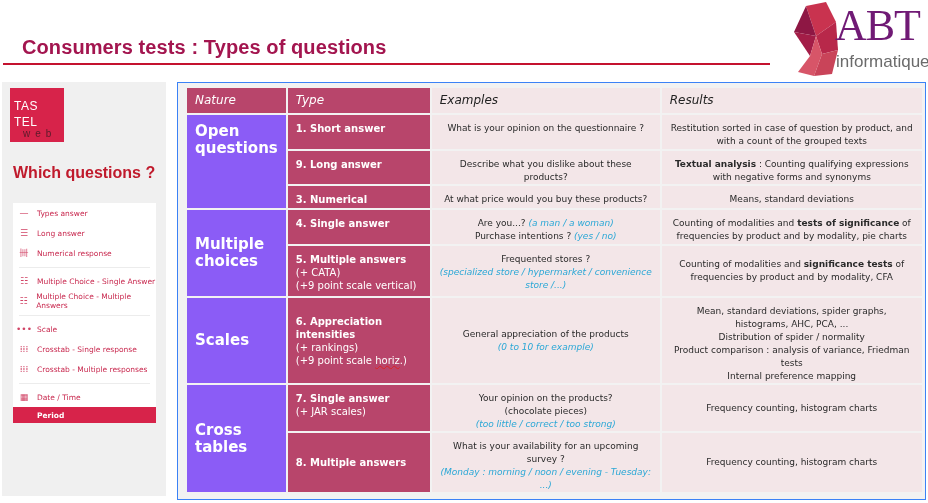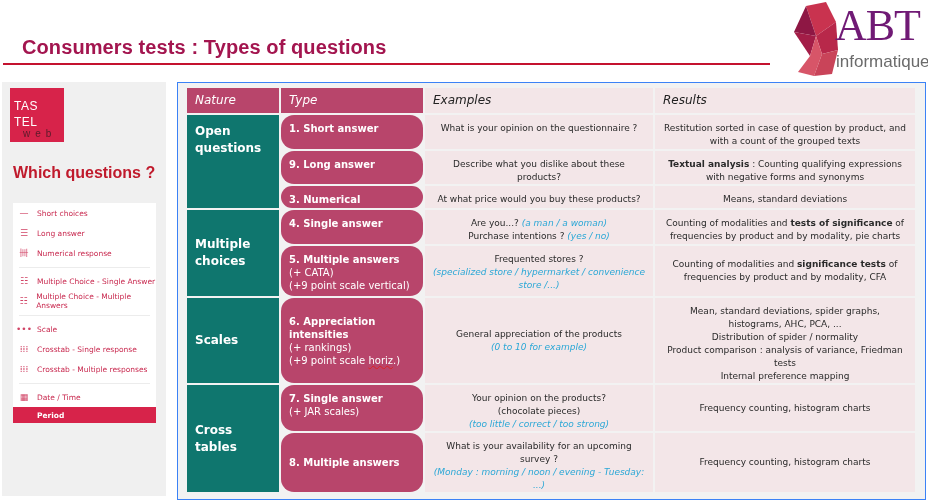--- a/index.html
+++ b/index.html
@@ -85,25 +85,25 @@
       border-collapse: separate; border-spacing: 2px;
       font-family: "DejaVu Sans", sans-serif;
     }
     td, th {
       vertical-align: top; text-align: left; font-weight: normal;
       padding: 0 8px; line-height: 13px;
     }
     .hdr-dark { background: #b8456b; color: #fff; font-style: italic; font-size: 12px; height: 25px; vertical-align: middle; }
     .hdr-light { background: #f3e6e8; color: #222; font-style: italic; font-size: 12px; height: 25px; vertical-align: middle; }
     .nature {
-      background: #0f766e; color: #fff; font-weight: bold; font-size: 12px;
+      background: #8b5cf6; color: #fff; font-weight: bold; font-size: 15px;
       line-height: 17px; padding-top: 8px;
     }
     .nature.mid { vertical-align: middle; padding-top: 0; }
-    .type { background: #b8456b; color: #fff; font-size: 10px; padding-top: 7px; border-radius: 13px; }
+    .type { background: #b8456b; color: #fff; font-size: 10px; padding-top: 7px; }
     .type b { font-weight: bold; }
     .ex, .res { background: #f3e6e8; color: #2a2a2a; font-size: 9px; padding-top: 7px; text-align: center; }
     .ex.mid, .res.mid, .type.mid { vertical-align: middle; padding-top: 0; }
     .blue { color: #2aa7d6; font-style: italic; }
     .squig { text-decoration: underline wavy #d22; text-decoration-thickness: 1px; }
   </style>
 </head>
 <body>
 
 <div class="title">Consumers tests : Types of questions</div>
@@ -126,21 +126,21 @@
   <div class="tastel">
     <span class="t1">TAS</span>
     <span class="t2">TEL</span>
     <span class="t3">web</span>
   </div>
   <div class="which">Which questions ?</div>
 
   <div class="qpanel">
     <div class="qitem" style="top:2px">
       <span class="ico">—</span>
-      <span>Short choices</span>
+      <span>Types answer</span>
     </div>
     <div class="qitem" style="top:22px">
       <span class="ico">☰</span>
       <span>Long answer</span>
     </div>
     <div class="qitem" style="top:42px">
       <span class="ico">卌</span>
       <span>Numerical response</span>
     </div>
     <div class="qsep" style="top:64px"></div>

